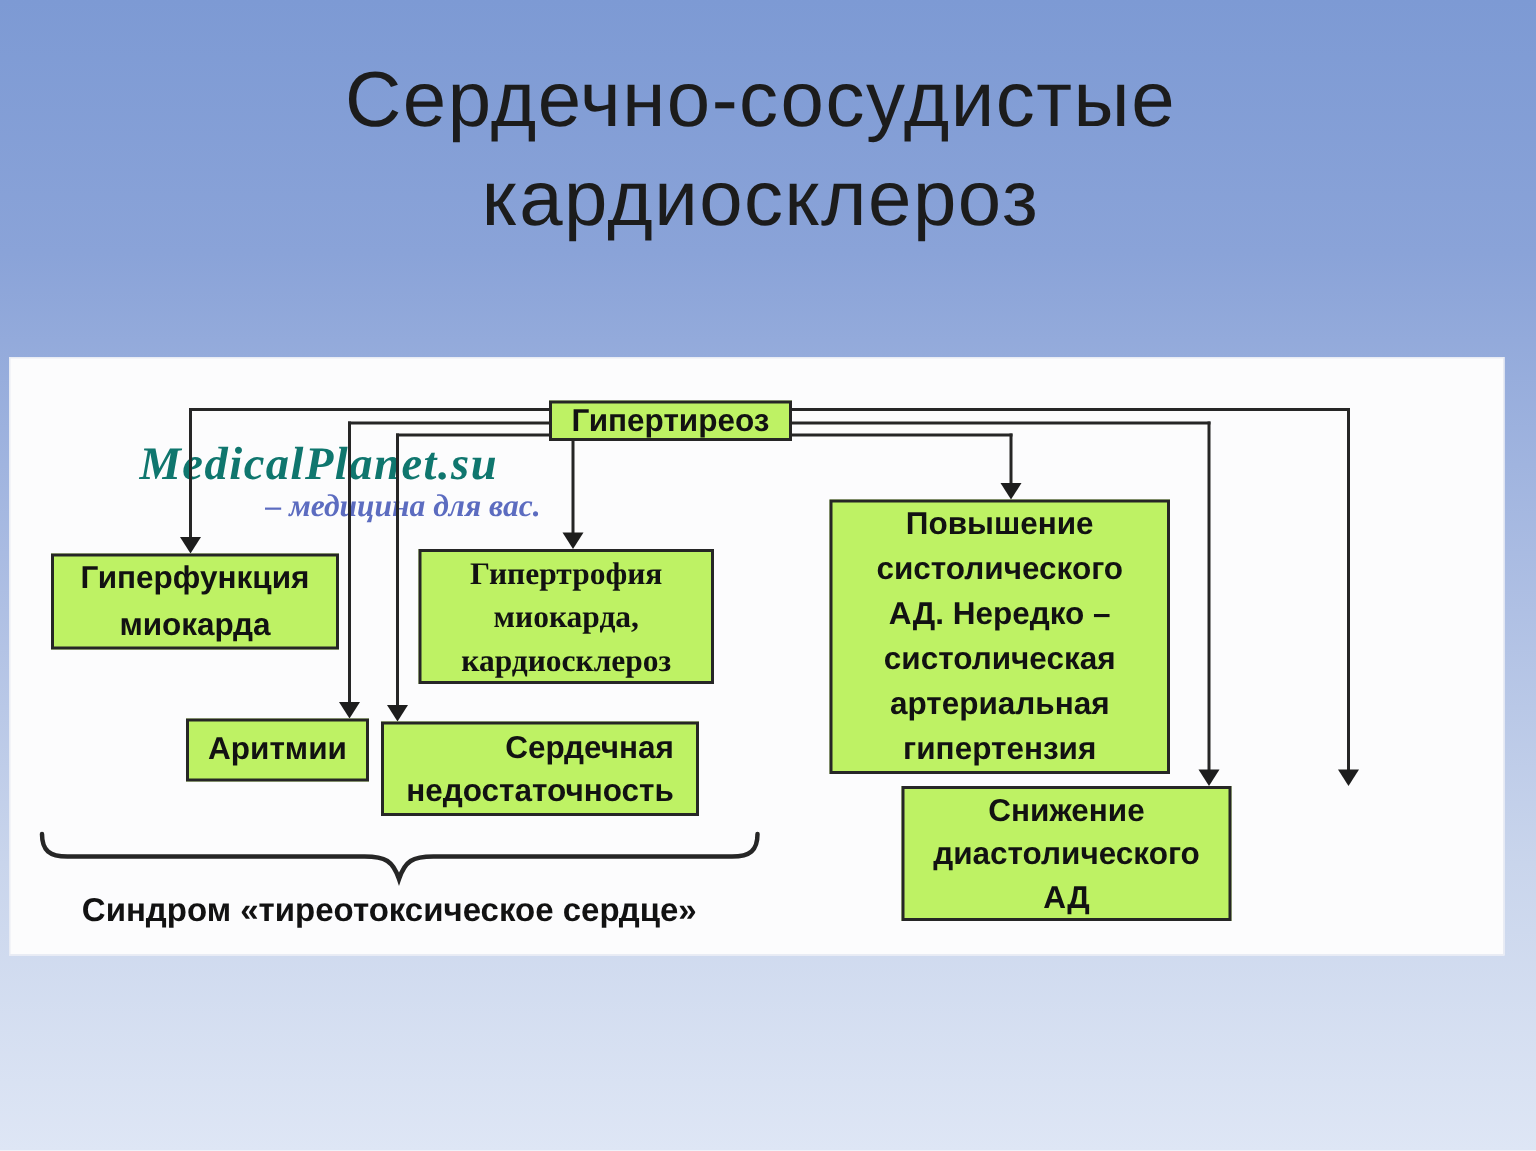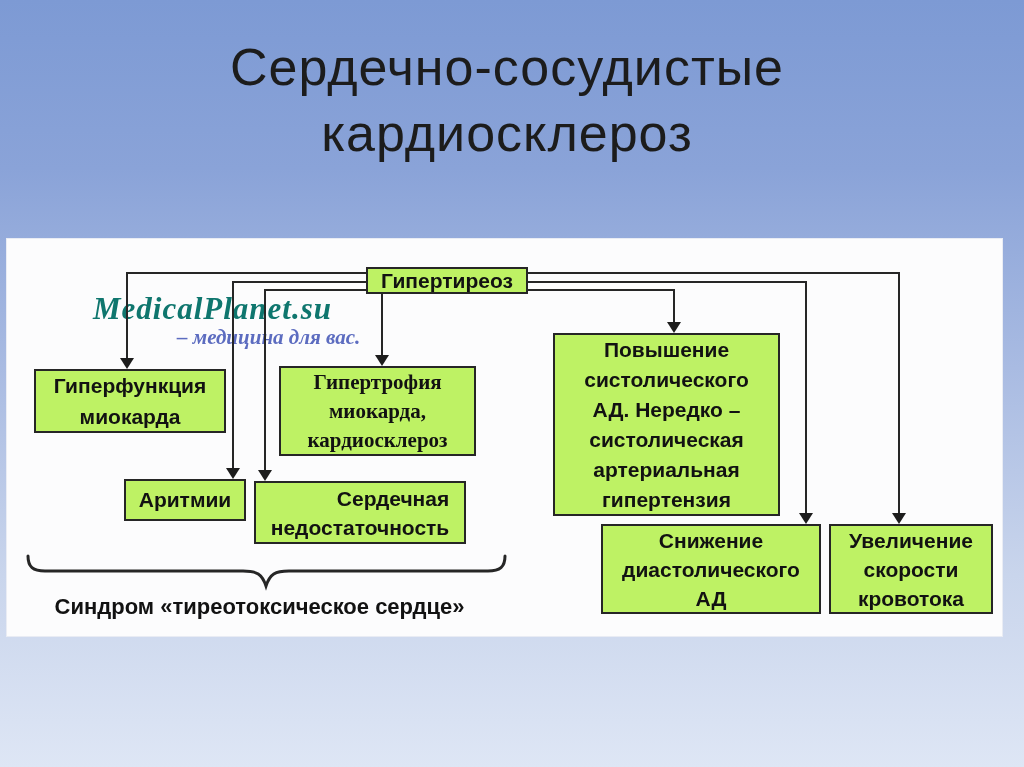--- a/index.html
+++ b/index.html
@@ -110,23 +110,20 @@
 систолического
 АД. Нередко –
 систолическая
 артериальная
 гипертензия</div>
 
     <div class="box" style="left:594px;top:285px;width:220px;height:90px;">Снижение
 диастолического
 АД</div>
 
-    <div class="box" style="left:822px;top:285px;width:164px;height:90px;">Увеличение
-скорости
-кровотока</div>
 
     <svg class="brace" width="481" height="38" viewBox="0 0 481 38">
       <path d="M 2 3 C 2 14 7 18 19 18 L 217 18 C 231 18 236 21 240 33 C 244 21 249 18 263 18 L 462 18 C 474 18 479 14 479 3" fill="none" stroke="#262626" stroke-width="3" stroke-linecap="round"></path>
     </svg>
 
     <div class="syndrome">Синдром «тиреотоксическое сердце»</div>
 
   </div>
 </div>
 

